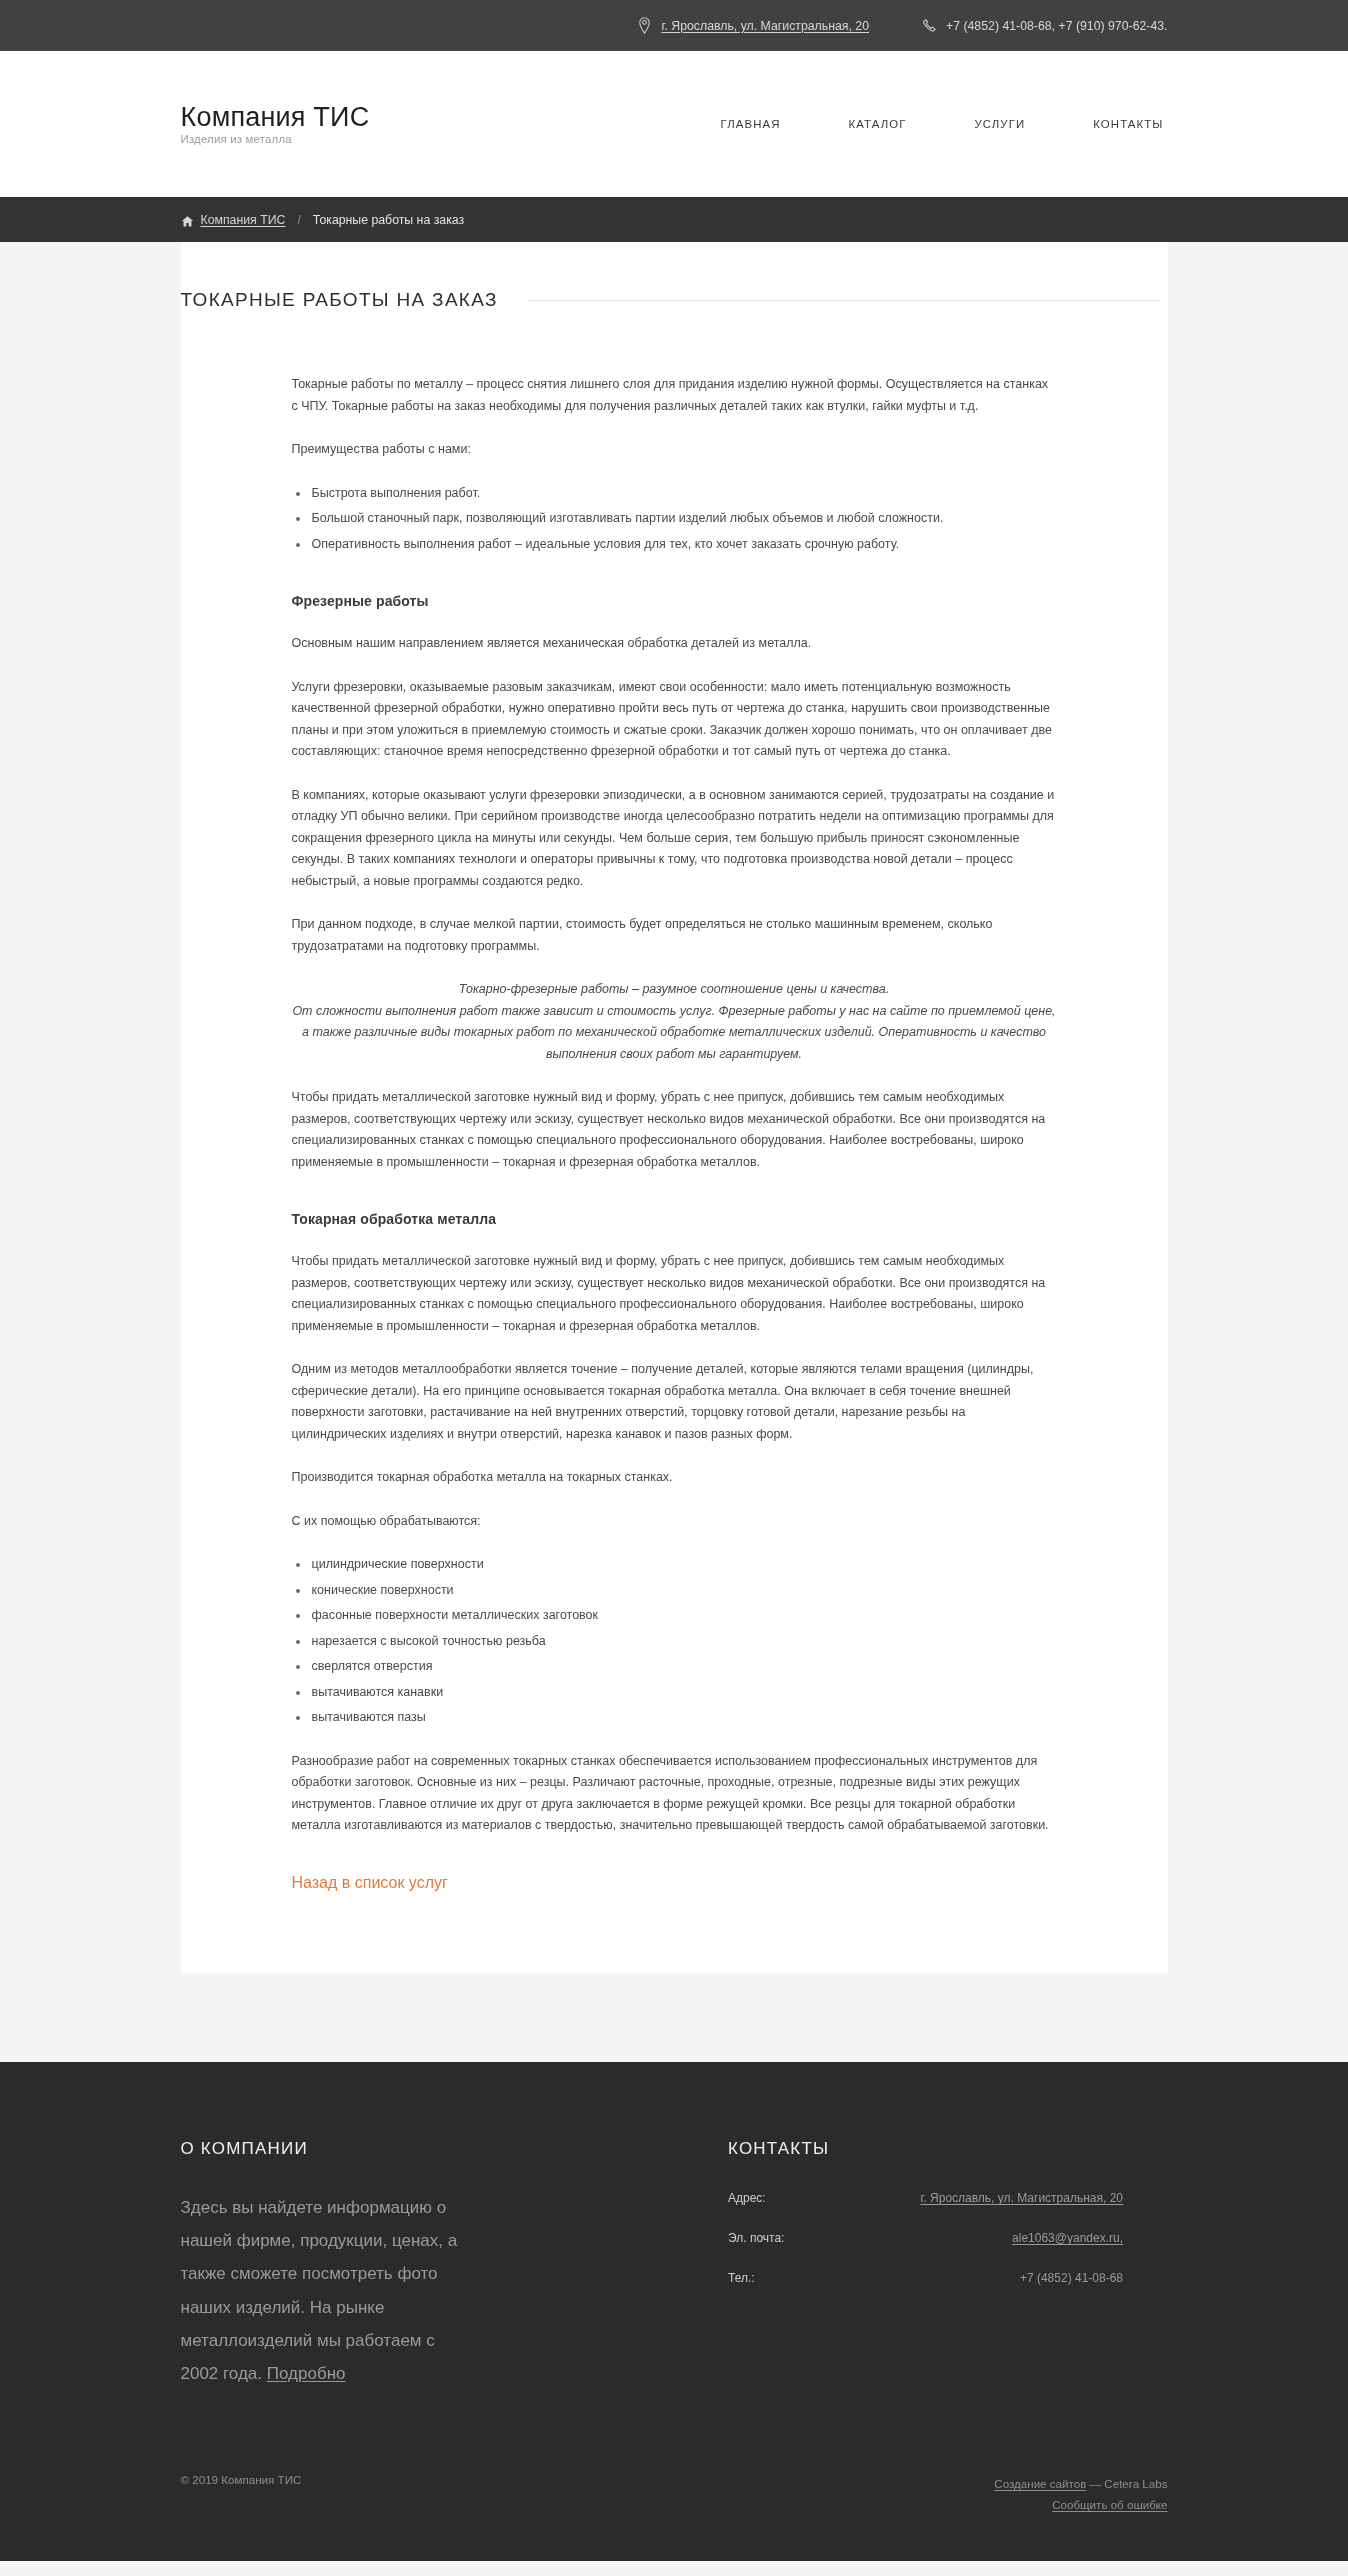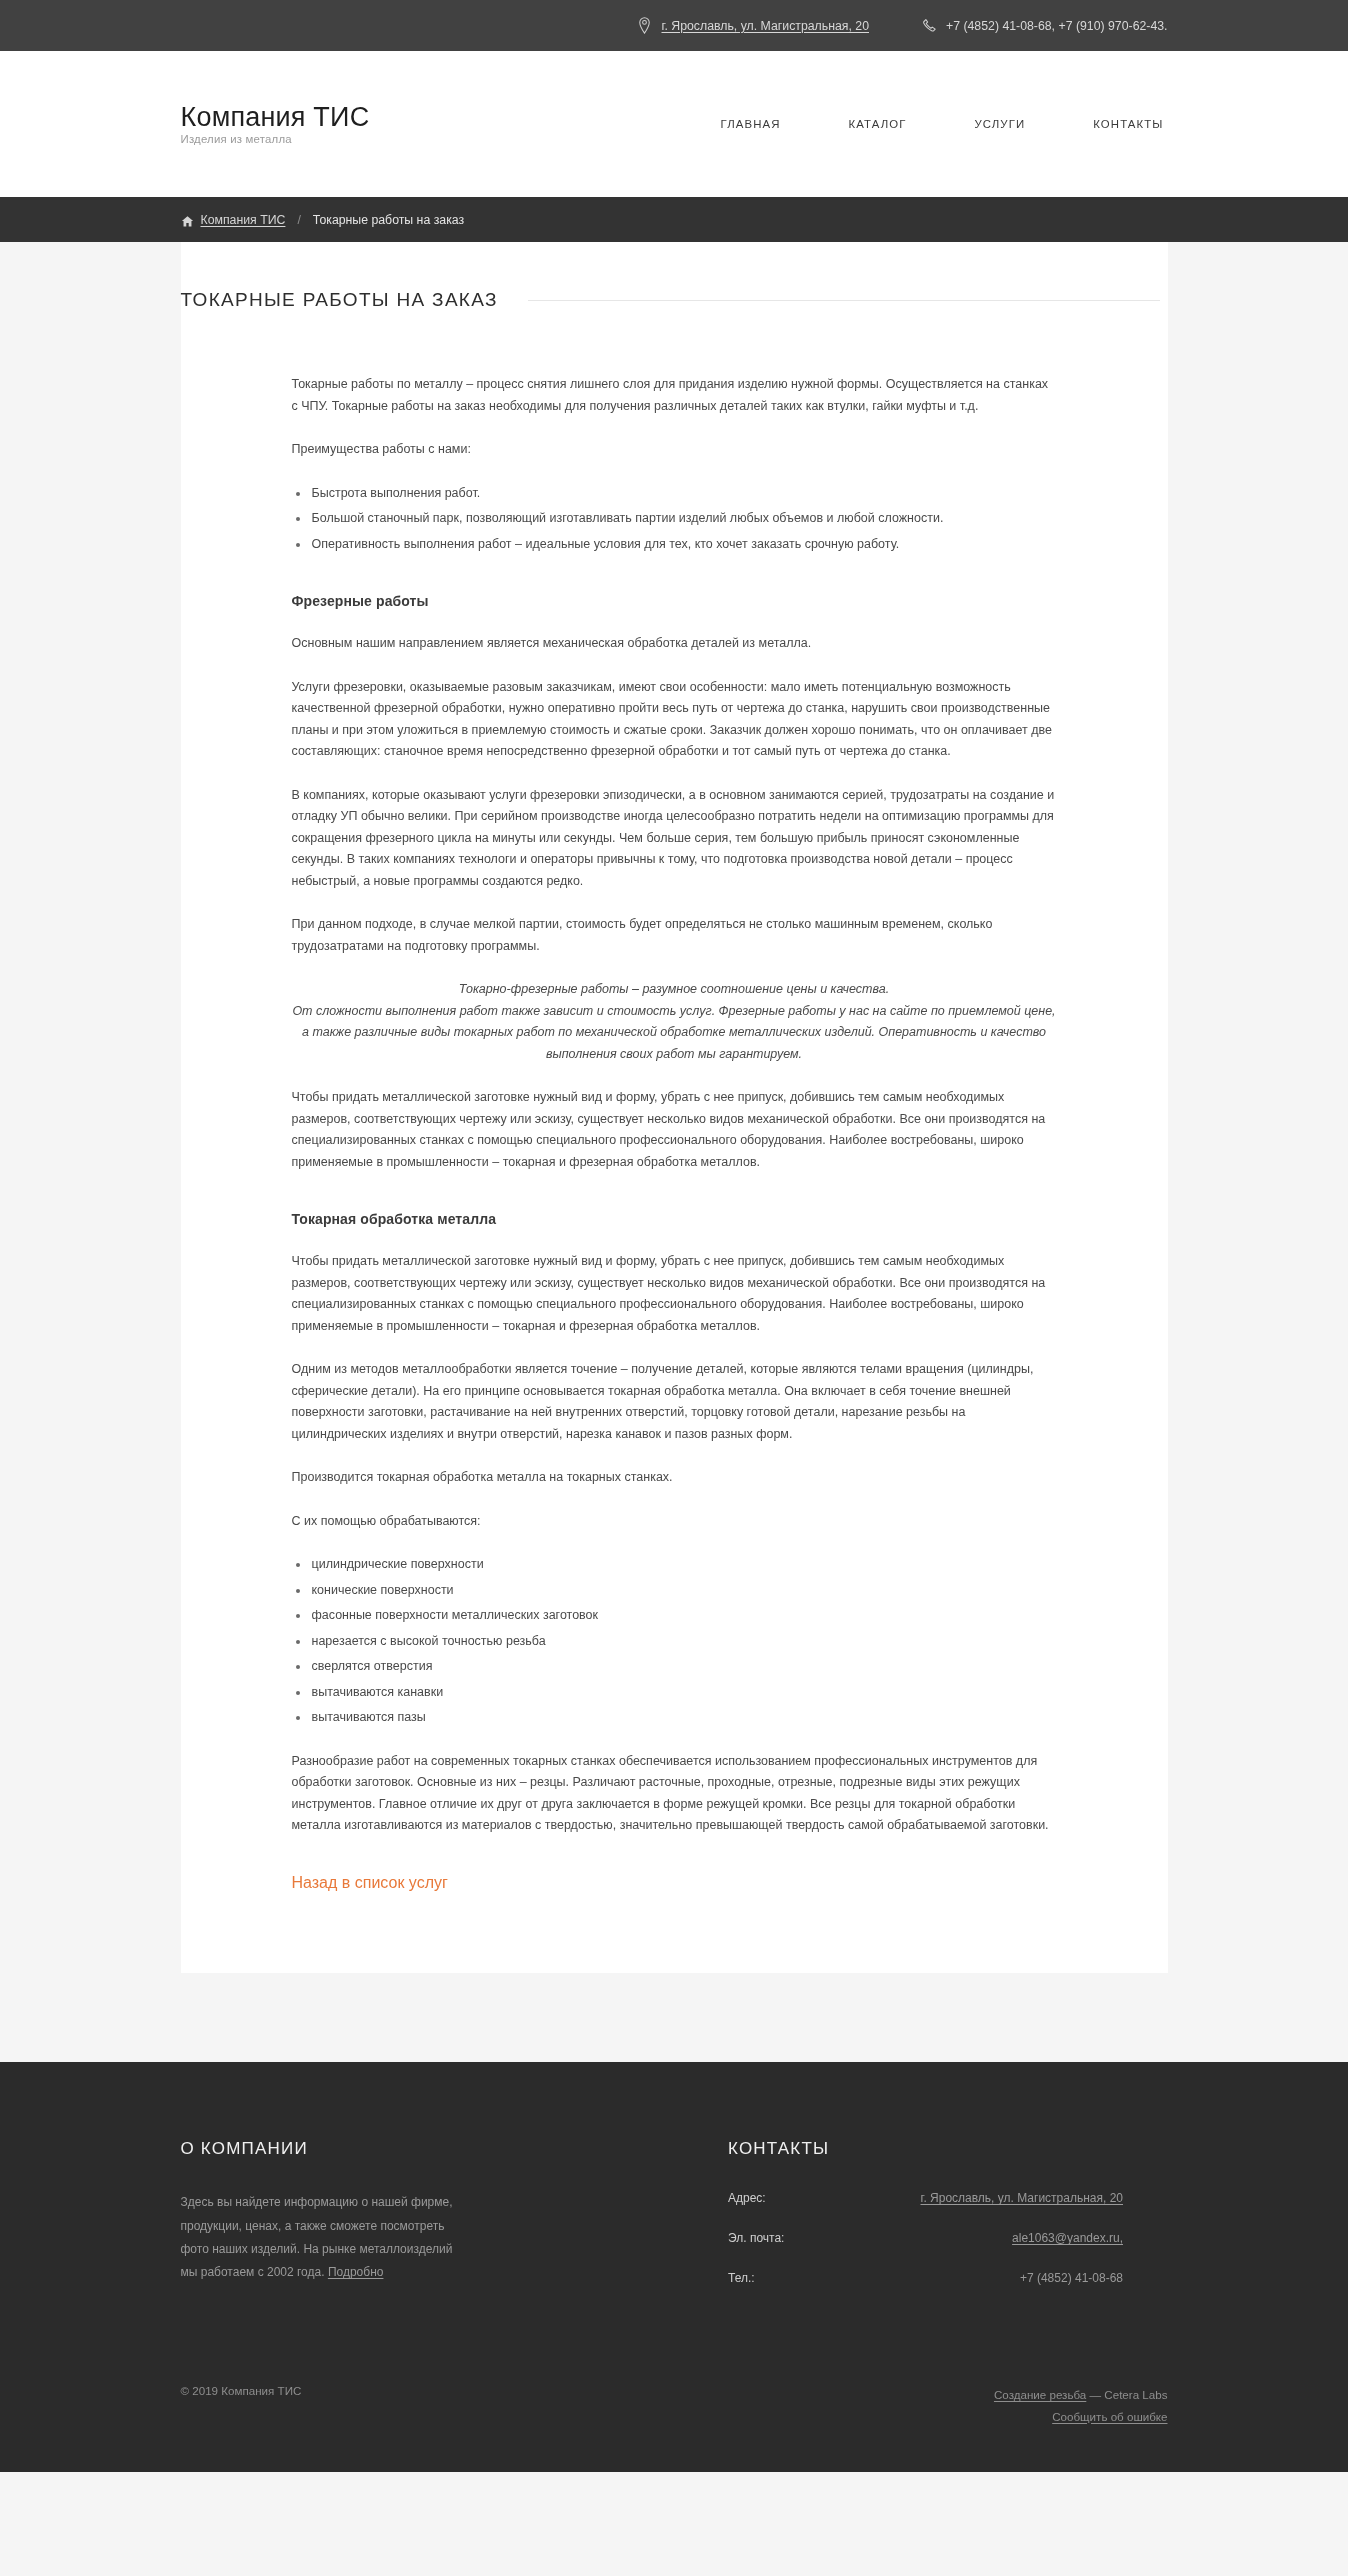--- a/index.html
+++ b/index.html
@@ -71,21 +71,21 @@
 
   
   .footer { background:#2b2b2b; width:100%; padding:77px 0 0; }
   .footer .wrap { display:flex;justify-content:center; }
   .fcol { width:50%; padding-right:39px; }
   .fcol.right { padding-left:54px; padding-right:0; }
   .fhead {
     font-size:17px; font-weight:400; color:#f0f0f0; letter-spacing:1.2px;
     text-transform:uppercase; margin-bottom:32px;
   }
-  .fabout { font-size:12px; line-height:1.95; color:#9a9a9a; max-width:278px; }
+  .fabout { font-size:17px; line-height:1.95; color:#9a9a9a; max-width:278px; }
   .fabout a { color:#9a9a9a; text-decoration:underline; text-underline-offset:2px; }
   .ctable { width:100%; max-width:395px; }
   .crow { display:flex; align-items:baseline; margin-bottom:26px; }
   .crow:last-child { margin-bottom:16px; }
   .clabel { font-size:12px; color:#cfcfcf; flex:0 0 111px; }
   .cval { font-size:12px; color:#9a9a9a; flex:1; text-align:right; }
   .cval a { color:#9a9a9a; text-decoration:underline; text-underline-offset:2px; }
   .cval.plain { color:#9a9a9a; }
 
   .copybar { width:100%; background:#2b2b2b; padding:83px 0 45px; }
@@ -236,21 +236,21 @@
       </div>
     </div>
 
   </div>
 
   <div class="copybar">
     <div class="wrap">
       <div class="copy-left">© 2019 Компания ТИС</div>
       <div class="copy-right">
         <div>
-          <a href="#">Создание резьба</a><span class="made"> — Cetera Labs</span>
+          <a href="#">Создание сайтов</a><span class="made"> — Cetera Labs</span>
         </div>
         <div>
           <a href="#">Сообщить об ошибке</a>
         </div>
       </div>
     </div>
   </div>
 </footer>
 
 

